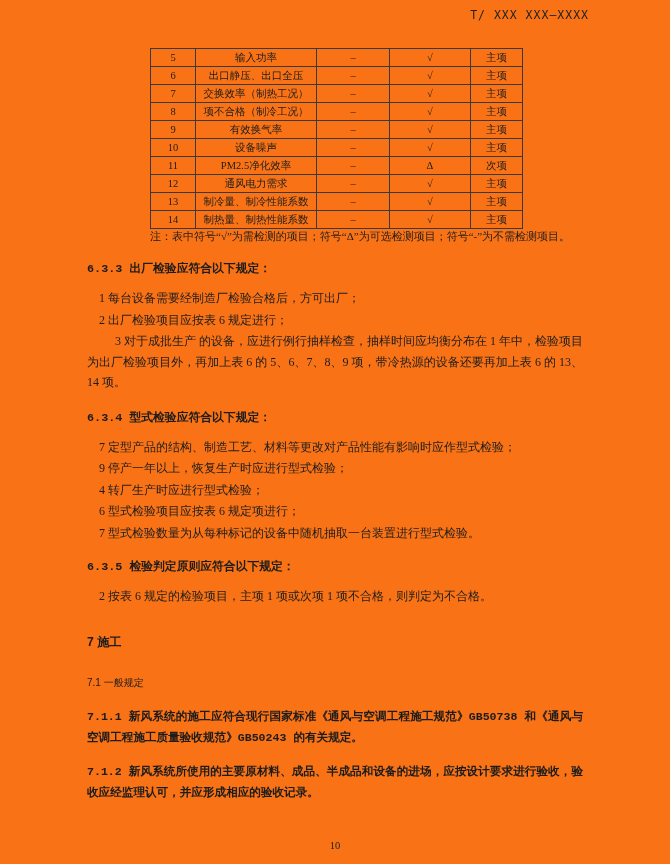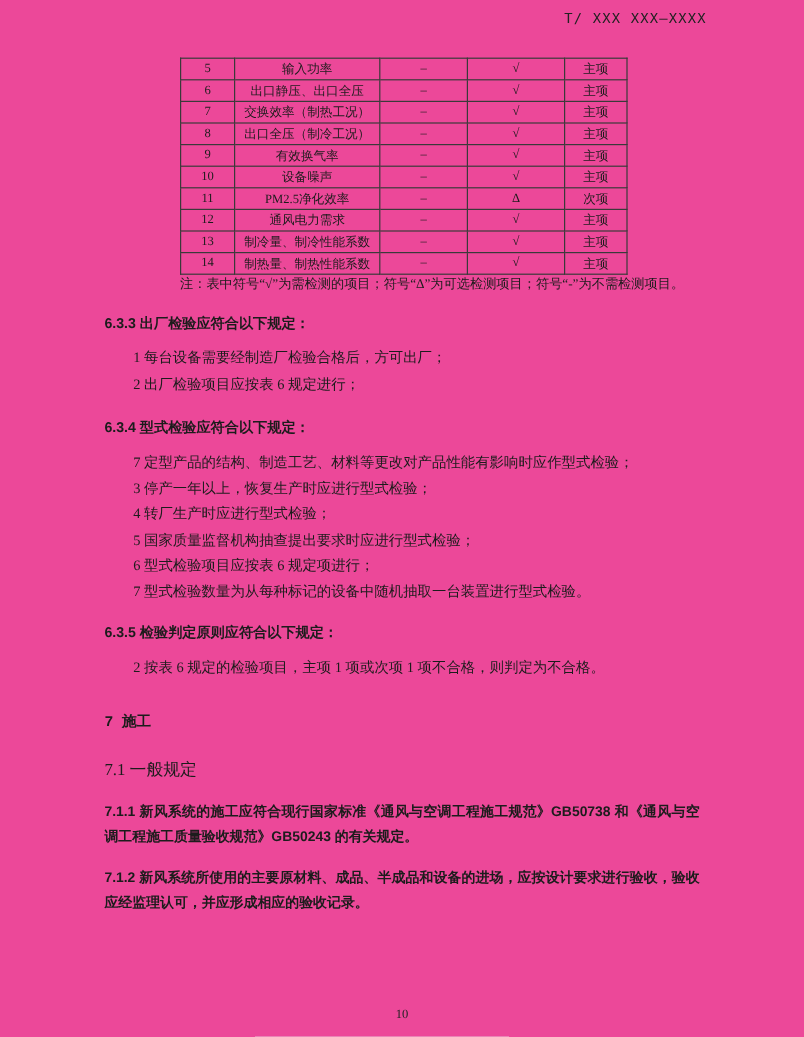--- a/index.html
+++ b/index.html
@@ -1,20 +1,20 @@
 <!DOCTYPE html>
 <html><head>
 <meta charset="utf-8">
 <style>
   html,body{margin:0;padding:0;background:#e9e9e9;}
   .page{
     position:relative;
     width:670px;height:864px;
     margin:0 auto;
-    background:#ec4899;
+    background:#f97316;
     overflow:hidden;
     font-family:"Liberation Serif","DejaVu Serif",serif;
     color:#1c1c1c;
     box-sizing:border-box;
     padding:8px 87px 0 87px;
   }
   .doc-header{
     text-align:right;
     font-size:11.5px;
     letter-spacing:1px;
@@ -46,48 +46,48 @@
   .table-note{
     margin:0 0 0 0px;
     font-size:11px;
     color:#1c1c1c;
     white-space:nowrap;
   }
   .doc-body{margin-top:13px;font-size:12px;line-height:20px;}
   .blk{margin:0;}
   .clause-heading{
     font-weight:bold;
-    font-family:Liberation Sans, sans-serif;
+    font-family:Liberation Mono, monospace;
     font-size:11.8px;
     margin:15px 0 9px 0;
   }
   .list-item{
-    margin-left:24px;
+    margin-left:12px;
     line-height:21.5px;
     text-align:left;
   }
   .numbered-para{
     text-indent:28px;
     text-align:justify;
     line-height:20.5px;
   }
   .chapter-heading{
     font-weight:bold;
-    font-family:Liberation Mono, monospace;
+    font-family:Liberation Sans, sans-serif;
     font-size:12.2px;
     margin:24px 0 0 0;
   }
   .sub-heading{
-    font-family:Liberation Serif, serif;
-    font-size:14px;
+    font-family:Liberation Sans, sans-serif;
+    font-size:10px;
     margin:21px 0 0 0;
   }
   .bold-para{
     font-weight:bold;
-    font-family:Liberation Sans, sans-serif;
+    font-family:Liberation Mono, monospace;
     font-size:11.6px;
     text-align:justify;
     line-height:21px;
     margin:13px 0 0 0;
   }
   .clause-heading.tight{margin-top:13px;}
   .page-footer{
     position:absolute;
     bottom:13px;left:0;right:0;
     text-align:center;
@@ -128,21 +128,21 @@
           </tr>
           <tr>
             <td>7</td>
             <td>交换效率（制热工况）</td>
             <td>–</td>
             <td>√</td>
             <td>主项</td>
           </tr>
           <tr>
             <td>8</td>
-            <td>出口全压（制冷工况）</td>
+            <td>项不合格（制冷工况）</td>
             <td>–</td>
             <td>√</td>
             <td>主项</td>
           </tr>
           <tr>
             <td>9</td>
             <td>有效换气率</td>
             <td>–</td>
             <td>√</td>
             <td>主项</td>
@@ -184,25 +184,25 @@
           </tr>
         </tbody>
     </table>
     <div class="table-note">注：表中符号“√”为需检测的项目；符号“Δ”为可选检测项目；符号“-”为不需检测项目。</div>
   </div>
 
   <div class="doc-body">
       <div class="blk clause-heading">6.3.3 出厂检验应符合以下规定：</div>
       <div class="blk list-item">1 每台设备需要经制造厂检验合格后，方可出厂；</div>
       <div class="blk list-item">2 出厂检验项目应按表 6 规定进行；</div>
+      <div class="blk numbered-para">3 对于成批生产 的设备，应进行例行抽样检查，抽样时间应均衡分布在 1 年中，检验项目为出厂检验项目外，再加上表 6 的 5、6、7、8、9 项，带冷热源的设备还要再加上表 6 的 13、 14 项。</div>
       <div class="blk clause-heading">6.3.4 型式检验应符合以下规定：</div>
       <div class="blk list-item">7 定型产品的结构、制造工艺、材料等更改对产品性能有影响时应作型式检验；</div>
-      <div class="blk list-item">3 停产一年以上，恢复生产时应进行型式检验；</div>
+      <div class="blk list-item">9 停产一年以上，恢复生产时应进行型式检验；</div>
       <div class="blk list-item">4 转厂生产时应进行型式检验；</div>
-      <div class="blk list-item">5 国家质量监督机构抽查提出要求时应进行型式检验；</div>
       <div class="blk list-item">6 型式检验项目应按表 6 规定项进行；</div>
       <div class="blk list-item">7 型式检验数量为从每种标记的设备中随机抽取一台装置进行型式检验。</div>
       <div class="blk clause-heading tight">6.3.5 检验判定原则应符合以下规定：</div>
       <div class="blk list-item">2 按表 6 规定的检验项目，主项 1 项或次项 1 项不合格，则判定为不合格。</div>
       <div class="blk chapter-heading">7 施工</div>
       <div class="blk sub-heading">7.1 一般规定</div>
       <div class="blk bold-para">7.1.1 新风系统的施工应符合现行国家标准《通风与空调工程施工规范》GB50738 和《通风与空调工程施工质量验收规范》GB50243 的有关规定。</div>
       <div class="blk bold-para">7.1.2 新风系统所使用的主要原材料、成品、半成品和设备的进场，应按设计要求进行验收，验收应经监理认可，并应形成相应的验收记录。</div>
     </div>
 

